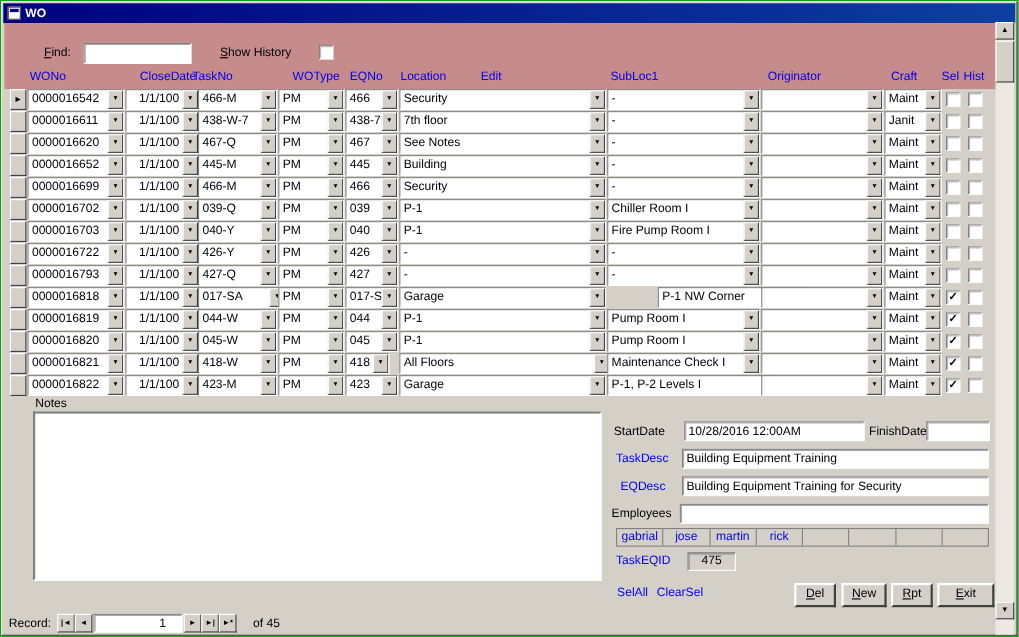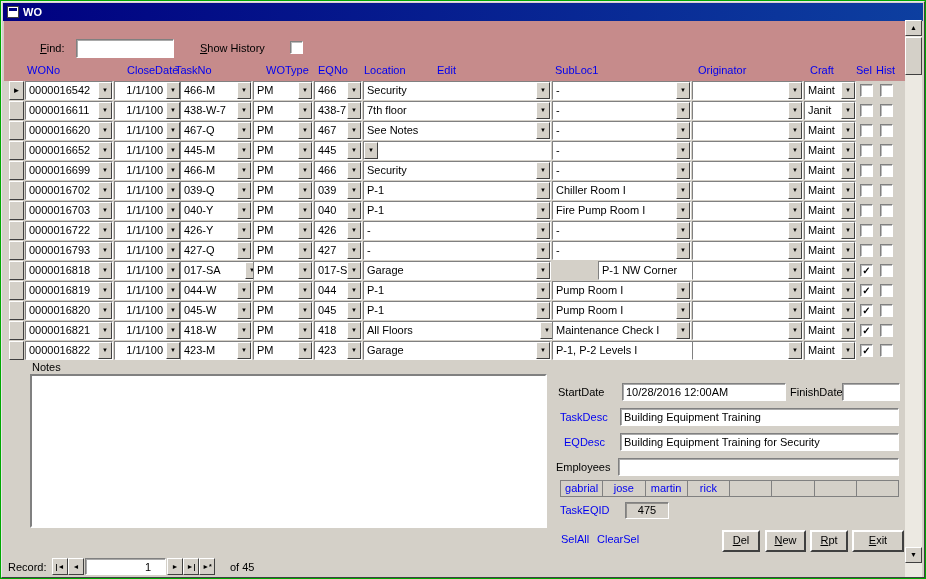--- a/index.html
+++ b/index.html
@@ -224,20 +224,21 @@
         </div>
         <div class="combo" style="left: 244px; width: 60px;">
           <span class="combo-text">PM</span>
           <span class="combo-btn">▼</span>
         </div>
         <div class="combo" style="left: 305px; width: 48px;">
           <span class="combo-text">445</span>
           <span class="combo-btn">▼</span>
         </div>
         <div class="combo" style="left: 354px; width: 188px;">
+          <span class="combo-text">Building</span>
           <span class="combo-btn">▼</span>
         </div>
         <div class="combo" style="left: 543px; width: 139px;">
           <span class="combo-text">-</span>
           <span class="combo-btn">▼</span>
         </div>
         <div class="combo" style="left: 683px; width: 111px;">
           <span class="combo-text"></span>
           <span class="combo-btn">▼</span>
         </div>
@@ -587,21 +588,21 @@
           <span class="combo-btn">▼</span>
         </div>
         <div class="combo" style="left: 171px; width: 72px;">
           <span class="combo-text">418-W</span>
           <span class="combo-btn">▼</span>
         </div>
         <div class="combo" style="left: 244px; width: 60px;">
           <span class="combo-text">PM</span>
           <span class="combo-btn">▼</span>
         </div>
-        <div class="combo" style="left: 305px; width: 48px;">
+        <div class="combo" style="left: 305px; width: 40px;">
           <span class="combo-text">418</span>
           <span class="combo-btn">▼</span>
         </div>
         <div class="combo" style="left: 354px; width: 192px;">
           <span class="combo-text">All Floors</span>
           <span class="combo-btn">▼</span>
         </div>
         <div class="combo" style="left: 543px; width: 139px;">
           <span class="combo-text">Maintenance Check I</span>
           <span class="combo-btn">▼</span>

